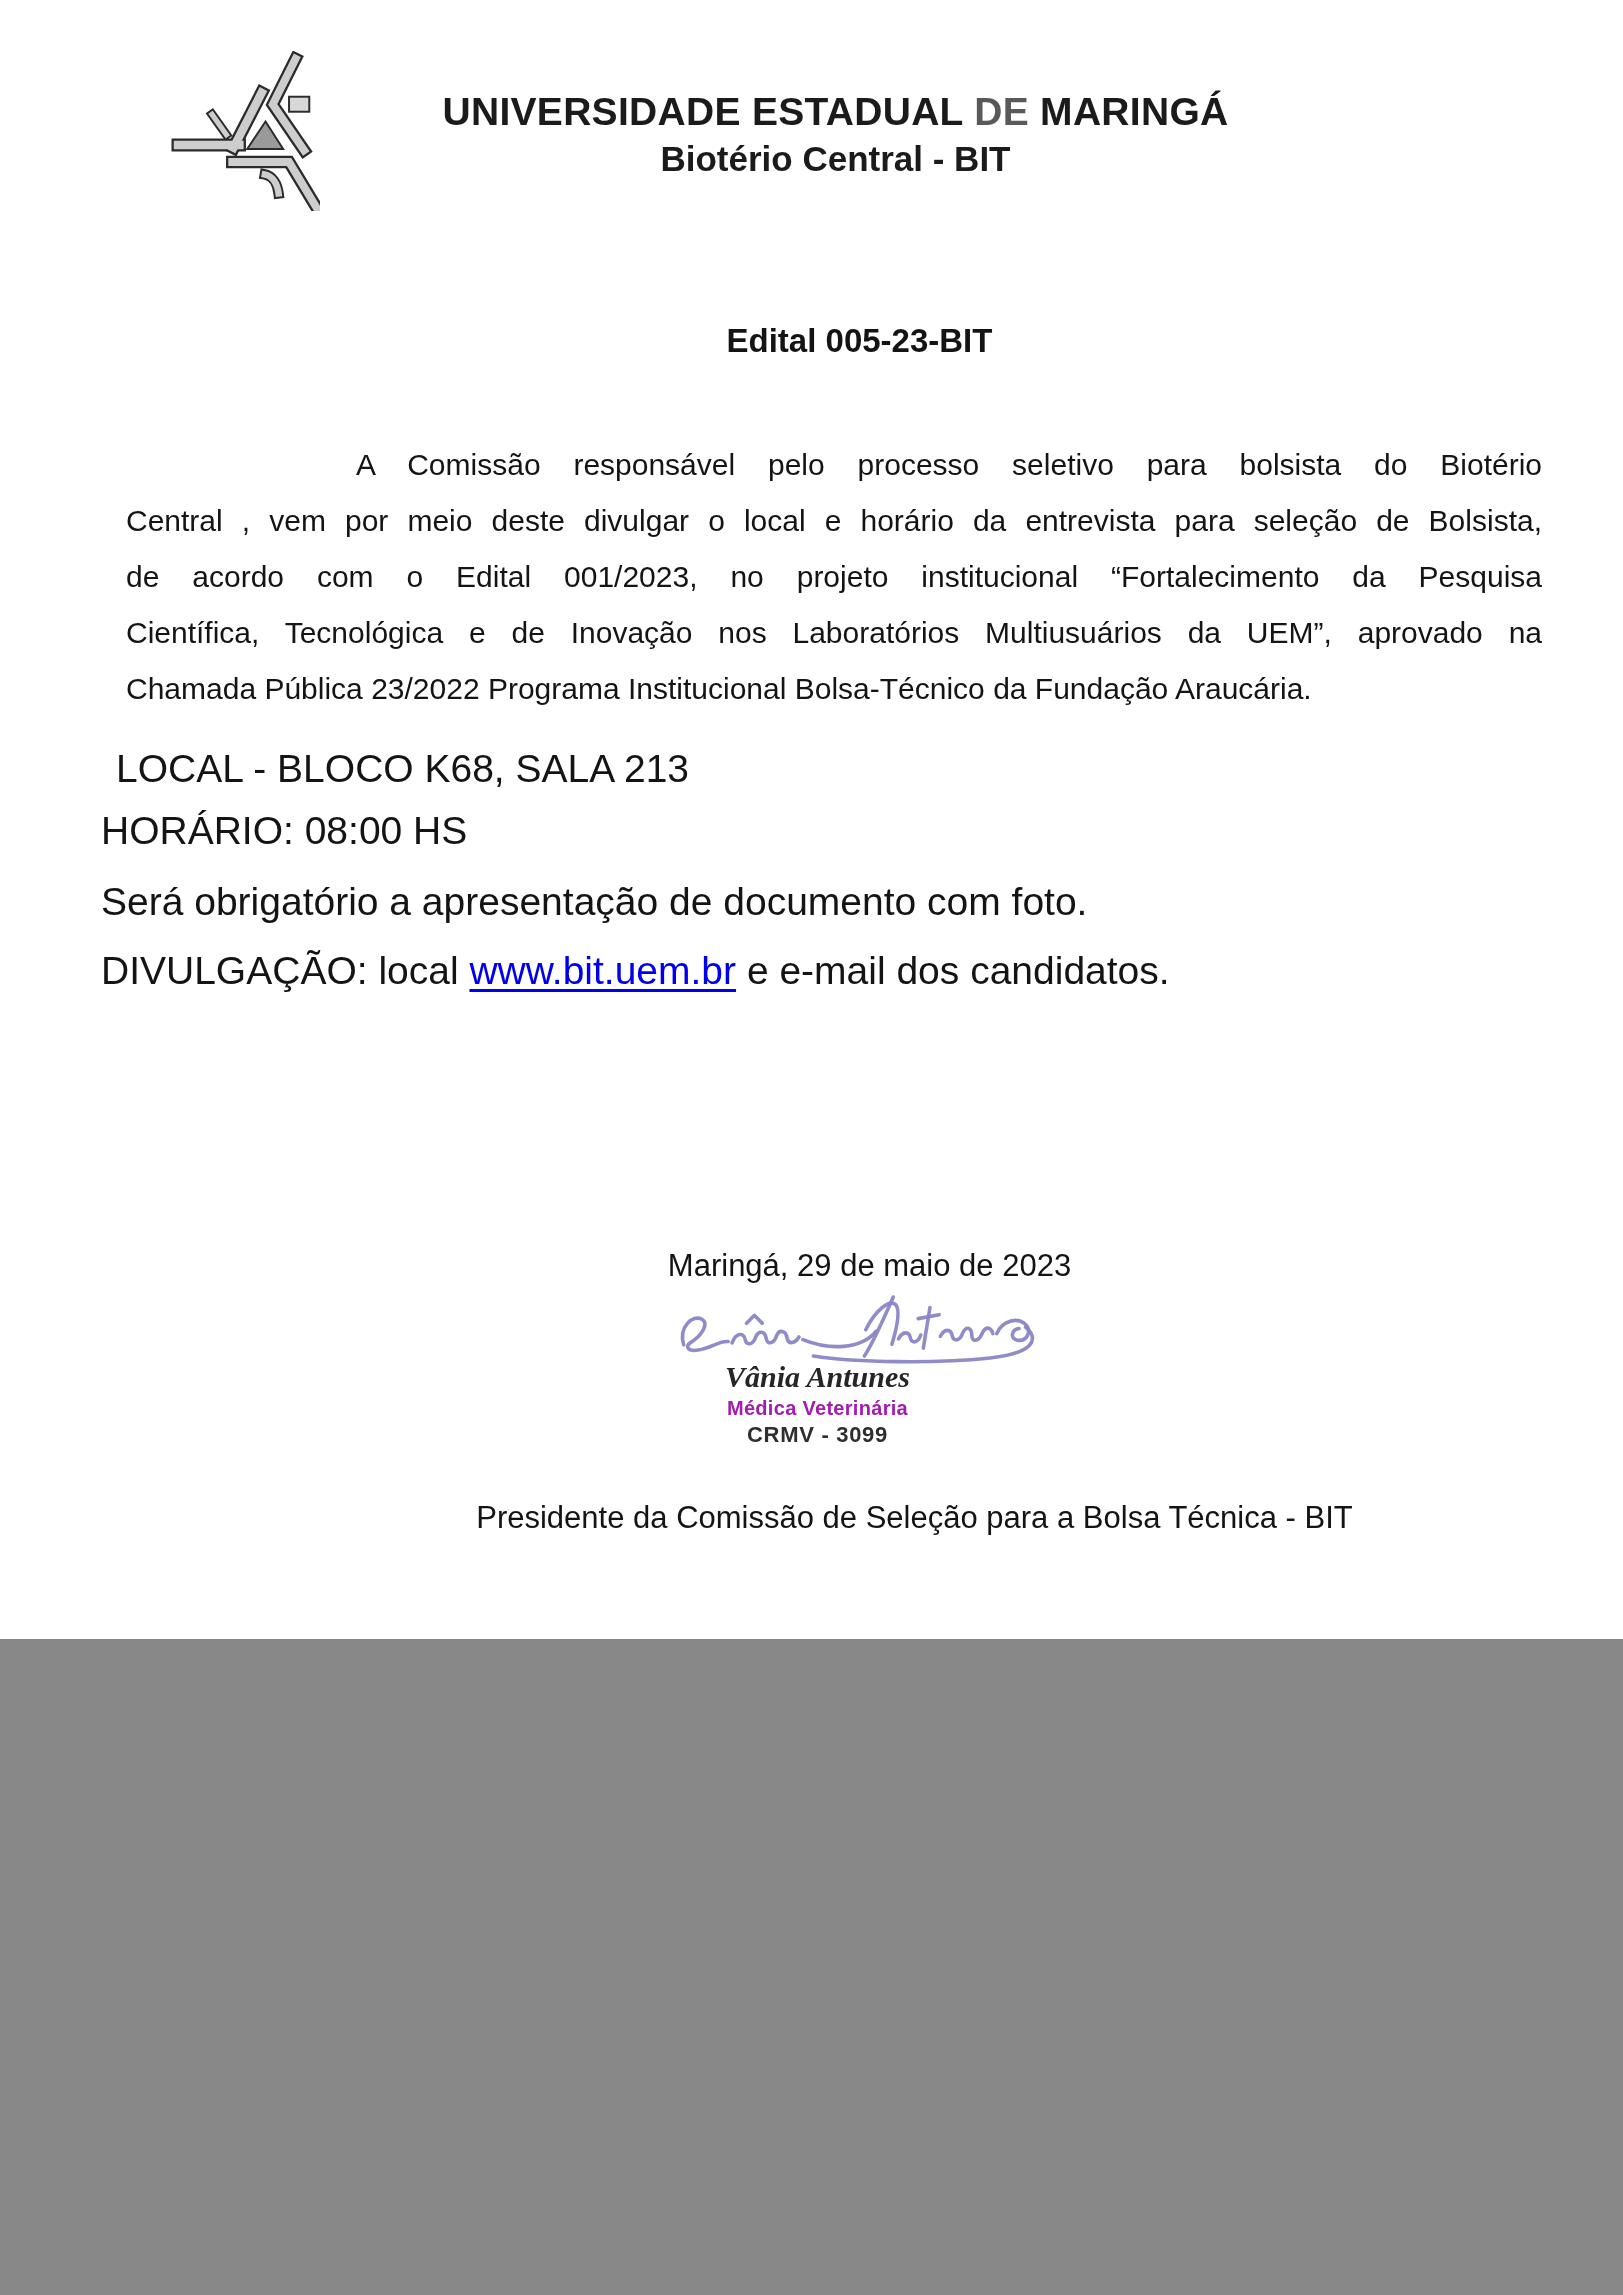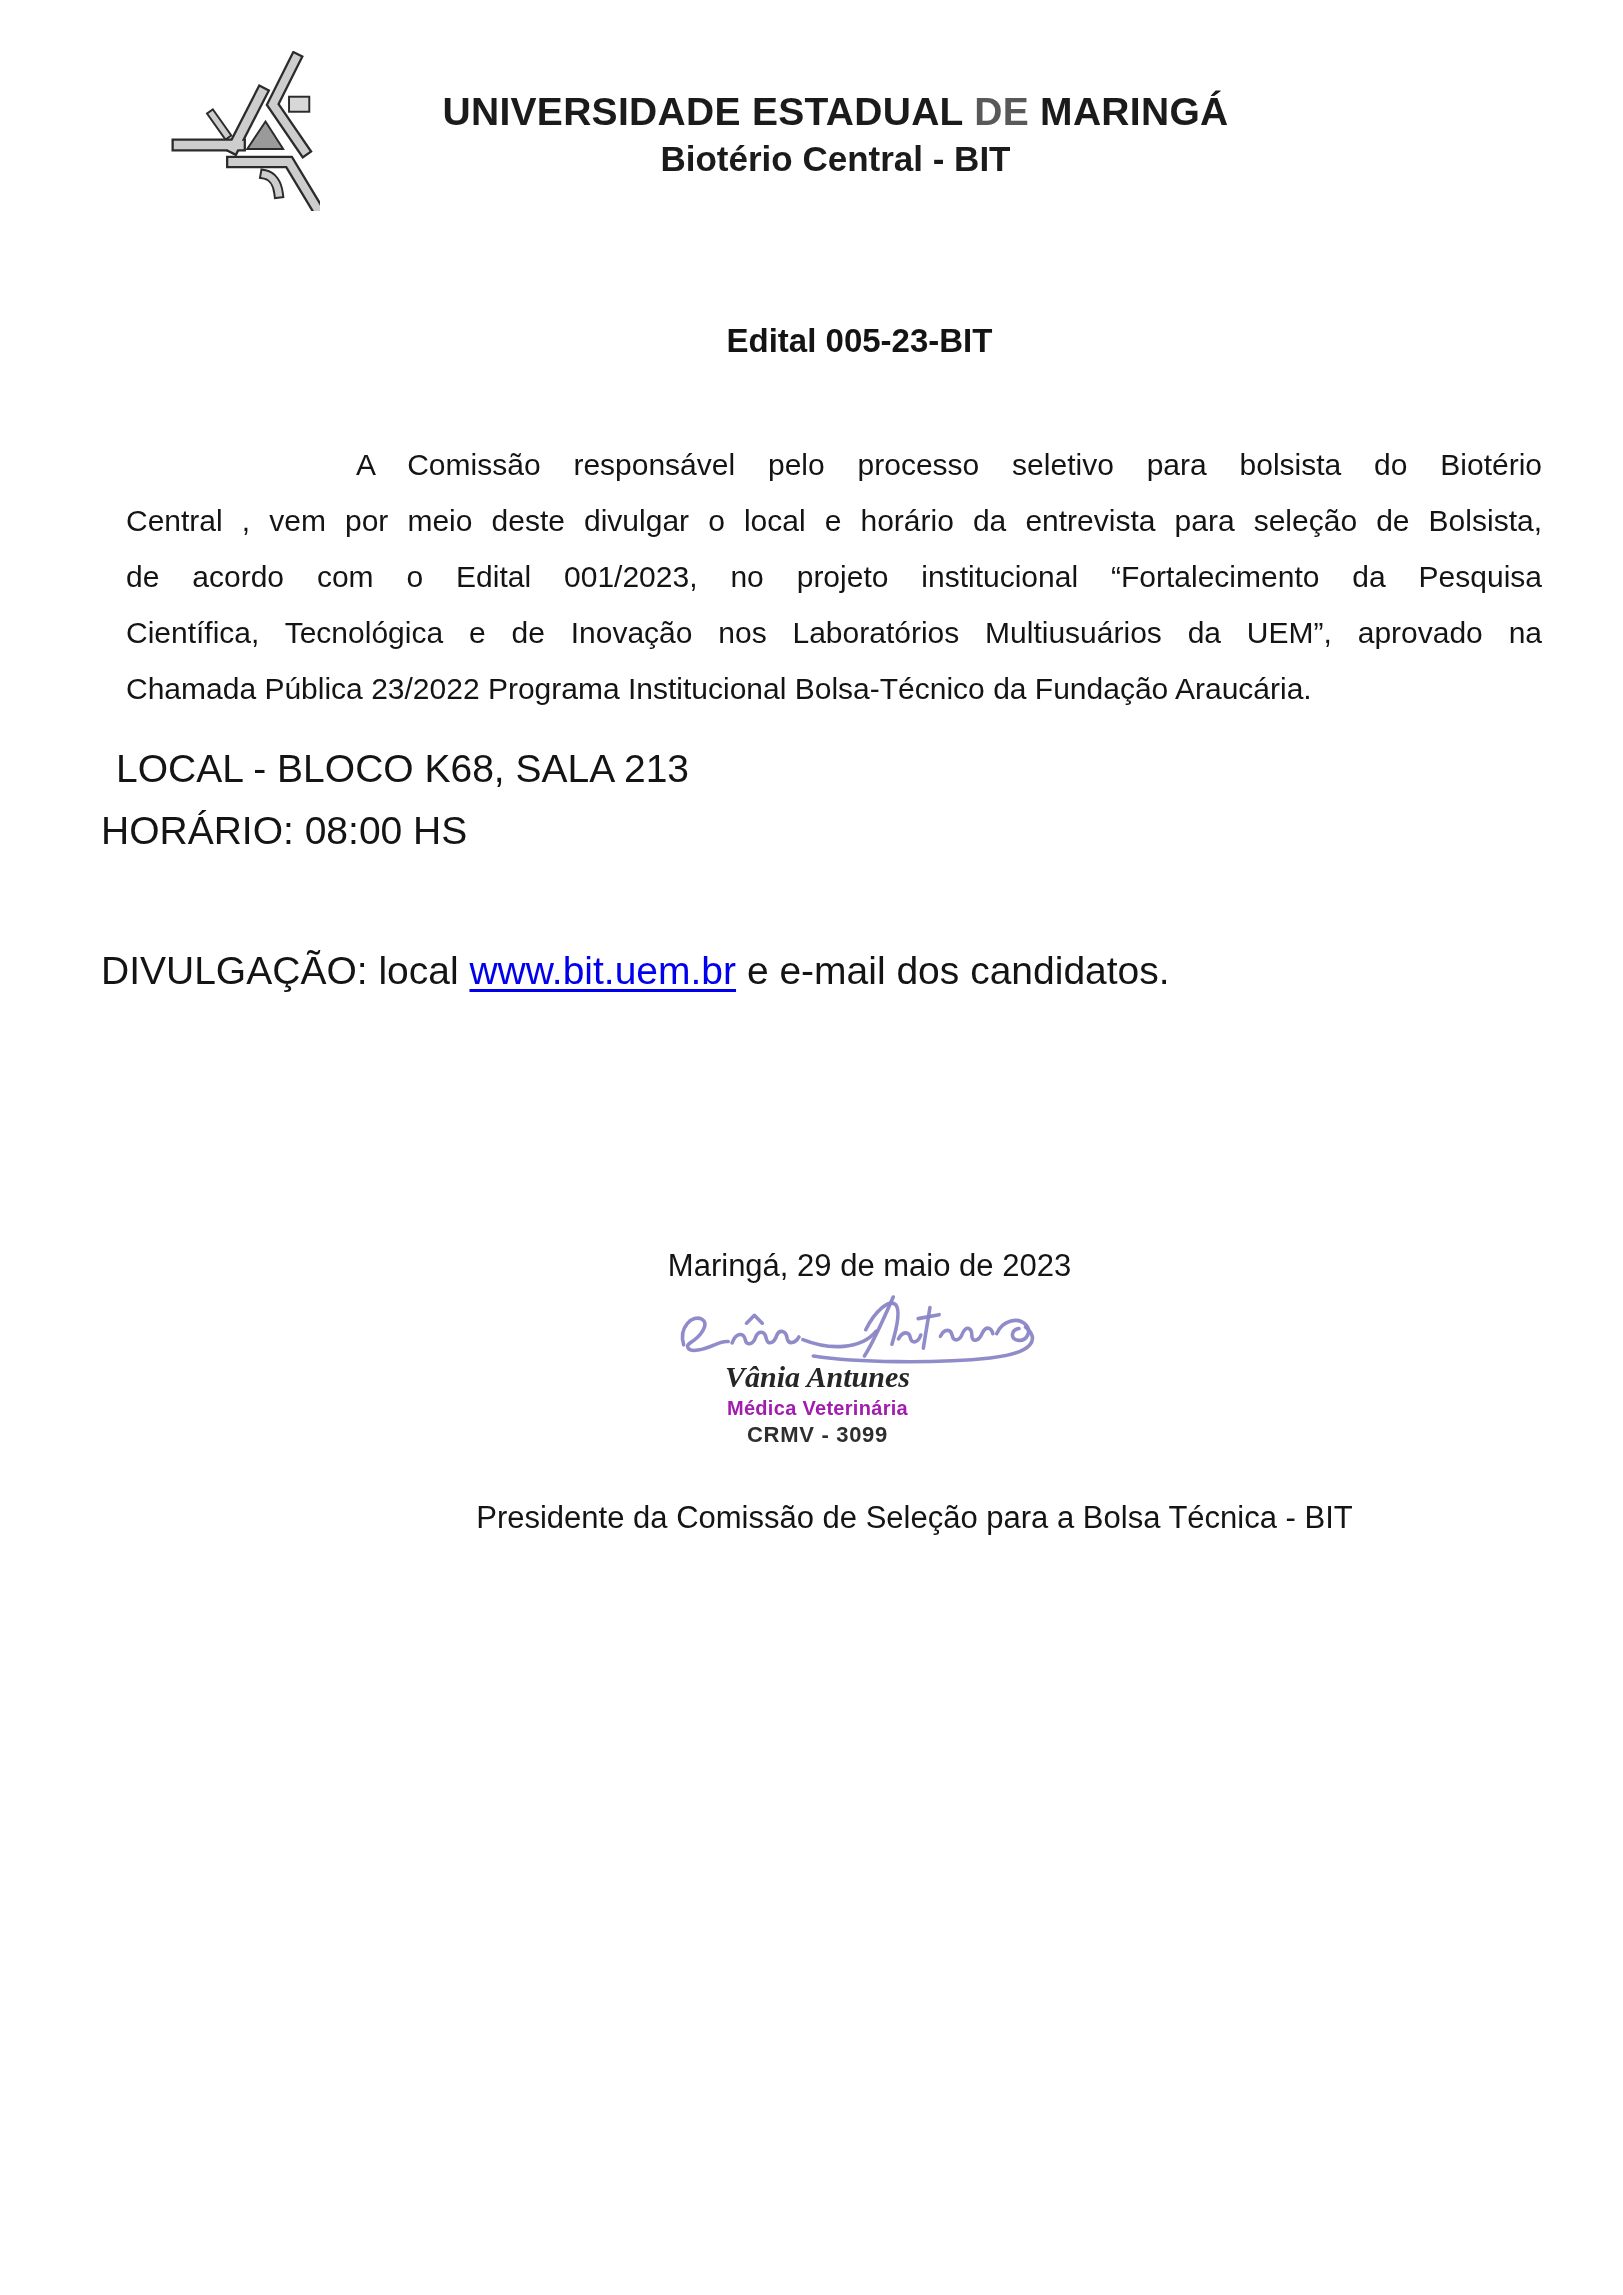--- a/index.html
+++ b/index.html
@@ -1,18 +1,18 @@
 <!DOCTYPE html>
 <html style="--link-color: #0000ee; --ink-color: #8a86c6; --de-gray: #595959;font-size:10.5px"><head>
 <meta charset="utf-8">
 <style>
   html,body { margin:0; padding:0; background:#888; }
   .page {
     position:relative;
-    width:1623px; height:2295px;
+    width:1623px; height:1639px;
     background:#ffffff;
     overflow:hidden;
     font-family:"Liberation Sans", sans-serif;
     color:#161616;
   }
 
   
   .logo { position:absolute; left:166px; top:51px; width:154px; height:160px; }
 
   
@@ -96,20 +96,21 @@
   <div class="paragraph">
     <div class="pline first">A Comissão responsável pelo processo seletivo para bolsista do Biotério</div>
     <div class="pline">Central , vem por meio deste divulgar o local e horário da entrevista para seleção de Bolsista,</div>
     <div class="pline">de acordo com o Edital 001/2023, no projeto institucional “Fortalecimento da Pesquisa</div>
     <div class="pline">Científica, Tecnológica e de Inovação nos Laboratórios Multiusuários da UEM”, aprovado na</div>
     <div class="pline last">Chamada Pública 23/2022 Programa Institucional Bolsa-Técnico da Fundação Araucária.</div>
   </div>
 
   <div class="line local">LOCAL - BLOCO K68, SALA 213</div>
   <div class="line horario">HORÁRIO: 08:00 HS</div>
+  <div class="line sera">Será obrigatório a apresentação de documento com foto.</div>
   <div class="line divulgacao"><span>DIVULGAÇÃO: local </span><a class="link" href="#">www.bit.uem.br</a><span> e e-mail dos candidatos.</span></div>
 
   <div class="date">Maringá, 29 de maio de 2023</div>
 
   <svg class="signature-ink" viewBox="0 0 600 140" aria-hidden="true">
     <path d="M30,85 C22,58 44,38 58,46 C70,53 56,72 40,82 C32,87 36,96 52,93 C74,89 86,78 98,80"></path>
     <path d="M104,82 C110,66 122,66 124,77 C126,87 136,85 140,73 C144,63 154,63 156,75 C158,86 168,83 172,71 C176,61 186,63 188,75 C190,85 200,83 206,73"></path>
     <path d="M126,52 L138,40 L150,52"></path>
     <path d="M212,77 C252,93 300,93 324,64"></path>
     <path d="M350,12 C336,44 318,84 306,102"></path>

